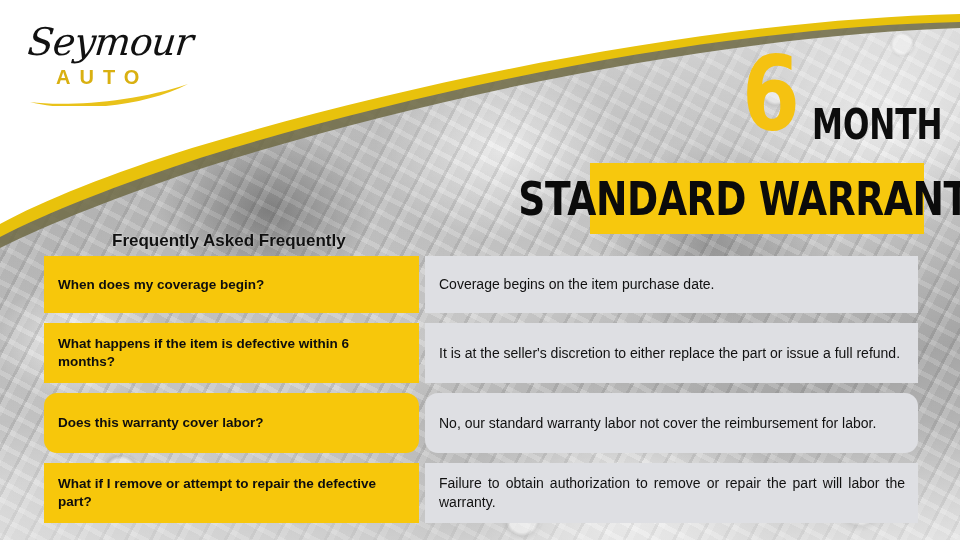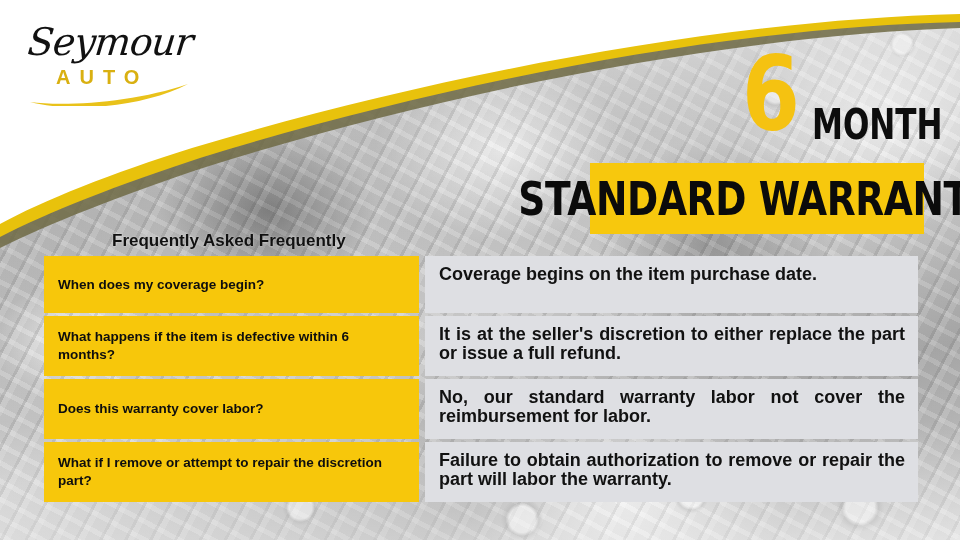--- a/index.html
+++ b/index.html
@@ -182,21 +182,21 @@
   
   .faq-table {
     position: absolute;
     left: 44px;
     top: 256px;
     width: 874px;
   }
   .faq-row {
     display: flex;
     width: 874px;
-    margin-bottom: 3px;
+    margin-bottom: 10px;
   }
   .faq-q {
     width: 375px;
     background: #f7c70b;
     box-sizing: border-box;
     padding: 9px 13px 9px 14px;
     display: flex;
     align-items: center;
     font-family: "Liberation Sans", sans-serif;
     font-weight: 700;
@@ -206,31 +206,31 @@
   }
   .faq-gap {
     width: 6px;
   }
   .faq-a {
     width: 493px;
     background: #dedfe3;
     box-sizing: border-box;
     padding: 9px 13px 9px 14px;
     display: flex;
-    align-items: flex-start;
-    font-family: "Liberation Sans", sans-serif;
-    font-weight: 700;
-    font-size: 18px;
+    align-items: center;
+    font-family: "Liberation Sans", sans-serif;
+    font-weight: 400;
+    font-size: 14px;
     line-height: 19px;
     color: #111111;
     text-align: justify;
   }
   .faq-r1 .faq-q, .faq-r1 .faq-a { min-height: 57px; }
   .faq-r2 .faq-q, .faq-r2 .faq-a { min-height: 60px; }
-  .faq-r3 .faq-q, .faq-r3 .faq-a { min-height: 60px; }
+  .faq-r3 .faq-q, .faq-r3 .faq-a { min-height: 60px; border-radius: 13px; }
   .faq-r4 .faq-q, .faq-r4 .faq-a { min-height: 60px; }
 
   .faq-a span { display: inline-block; width: 100%; }
 </style>
 </head>
 <body>
 
 <div id="slide">
 
   <div class="bg-photo">
@@ -285,21 +285,21 @@
 
     <div class="faq-row faq-r3">
       <div class="faq-q">Does this warranty cover labor?</div>
       <div class="faq-gap"></div>
       <div class="faq-a">
           <span>No, our standard warranty labor not cover the reimbursement for labor.</span>
         </div>
     </div>
 
     <div class="faq-row faq-r4">
-      <div class="faq-q">What if I remove or attempt to repair the discretion part?</div>
+      <div class="faq-q">What if I remove or attempt to repair the defective part?</div>
       <div class="faq-gap"></div>
       <div class="faq-a">
           <span>Failure to obtain authorization to remove or repair the part will labor the warranty.</span>
         </div>
     </div>
 
   </div>
 
 </div>
 

